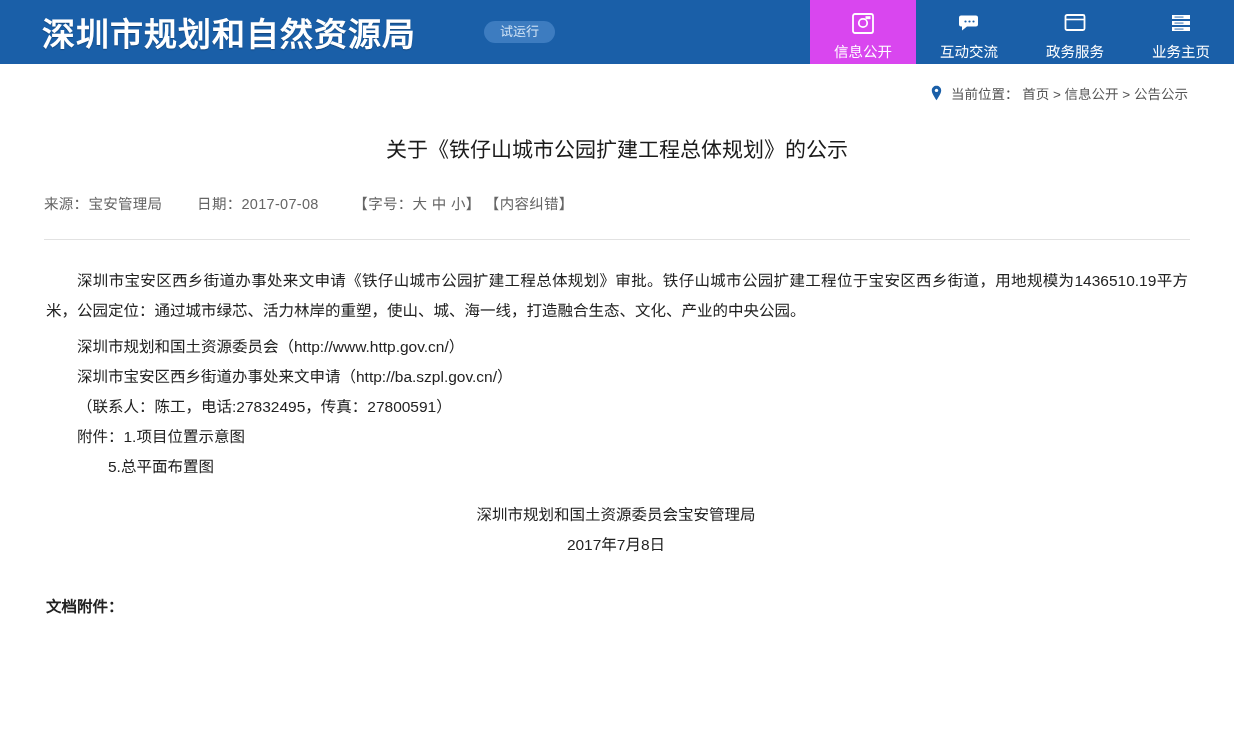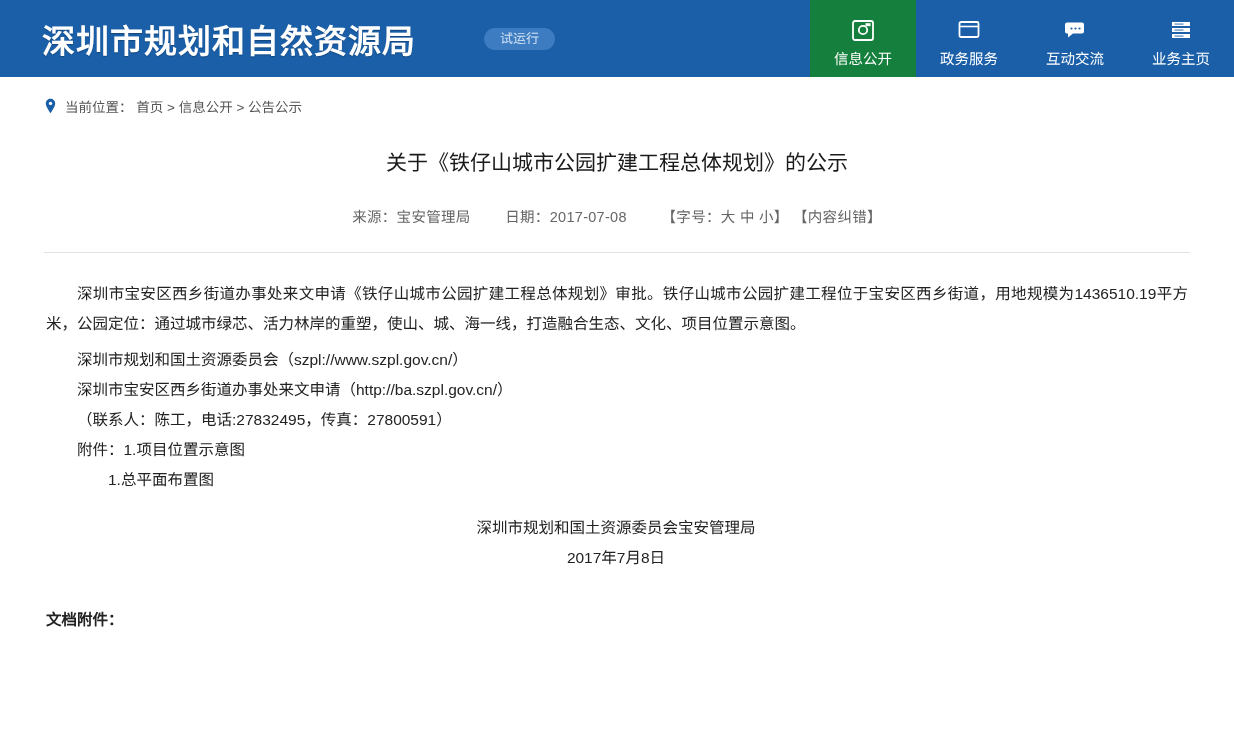--- a/index.html
+++ b/index.html
@@ -11,21 +11,21 @@
     height: 731px;
     background: #ffffff;
     font-family: "Liberation Sans", "DejaVu Sans", sans-serif;
     color: #333;
     overflow: hidden;
   }
 
   
   .header {
     position: relative;
-    height: 77px;
+    height: 64px;
     background: #1a5fa8;
     display: flex;
     align-items: stretch;
   }
   .header-left {
     flex: 0 0 auto;
     display: flex;
     align-items: center;
     padding-left: 42px;
   }
@@ -59,41 +59,42 @@
     display: flex;
     flex-direction: column;
     align-items: center;
     justify-content: center;
     color: #ffffff;
     font-size: 14.5px;
     cursor: pointer;
     padding-top: 4px;
   }
   .nav-item.active {
-    background: #15803d;
+    background: #d946ef;
   }
   .nav-icon {
     height: 30px;
     display: flex;
     align-items: center;
     justify-content: center;
     margin-bottom: 6px;
   }
   .nav-icon svg { display: block; }
   .nav-label { line-height: 16px; }
 
   
   .content {
     width: 1234px;
     box-sizing: border-box;
     padding: 0 44px;
   }
   .breadcrumb {
     display: flex;
     align-items: center;
+    justify-content: flex-end;
     font-size: 13.5px;
     color: #555;
     height: 58px;
     padding-right: 2px;
   }
   .breadcrumb .pin {
     margin-right: 8px;
     display: inline-flex;
     align-items: center;
   }
@@ -101,21 +102,21 @@
 
   .doc-title {
     text-align: center;
     font-size: 21px;
     color: #1a1a1a;
     font-weight: normal;
     margin: 12px 0 15px 0;
     line-height: 32px;
   }
   .doc-meta {
-    text-align: center;
+    text-align: left;
     font-size: 14.5px;
     color: #666;
     margin-top: 26px;
     letter-spacing: 0.3px;
   }
   .doc-meta .gap { display: inline-block; width: 26px; }
   .doc-meta .fs-opt { cursor: pointer; }
   .doc-meta .correct { cursor: pointer; }
 
   .divider {
@@ -176,37 +177,37 @@
           <circle cx="13" cy="13" r="4.2" fill="none" stroke="#ffffff" stroke-width="1.8"></circle>
           <rect x="15.5" y="6.2" width="5" height="3" fill="#ffffff"></rect>
         </svg>
       </span>
       <span class="nav-label">信息公开</span>
     </div>
 
     <div class="nav-item">
       <span class="nav-icon">
         <svg width="26" height="26" viewBox="0 0 26 26" aria-hidden="true">
-          <rect x="3.5" y="5" width="19" height="15" rx="1.5" fill="none" stroke="#ffffff" stroke-width="1.8"></rect>
-          <line x1="3.5" y1="9.5" x2="22.5" y2="9.5" stroke="#ffffff" stroke-width="1.6"></line>
-        </svg>
-      </span>
-      <span class="nav-label">政务服务</span>
-    </div>
-
-    <div class="nav-item">
-      <span class="nav-icon">
-        <svg width="26" height="26" viewBox="0 0 26 26" aria-hidden="true">
           <path d="M4 5.5h15a2 2 0 0 1 2 2v7a2 2 0 0 1-2 2H10l-5 4v-4H4a2 2 0 0 1-2-2v-7a2 2 0 0 1 2-2z" fill="#ffffff" transform="translate(1,0)"></path>
           <circle cx="9.5" cy="11.5" r="1.1" fill="#1a5fa8"></circle>
           <circle cx="13.5" cy="11.5" r="1.1" fill="#1a5fa8"></circle>
           <circle cx="17.5" cy="11.5" r="1.1" fill="#1a5fa8"></circle>
         </svg>
       </span>
       <span class="nav-label">互动交流</span>
+    </div>
+
+    <div class="nav-item">
+      <span class="nav-icon">
+        <svg width="26" height="26" viewBox="0 0 26 26" aria-hidden="true">
+          <rect x="3.5" y="5" width="19" height="15" rx="1.5" fill="none" stroke="#ffffff" stroke-width="1.8"></rect>
+          <line x1="3.5" y1="9.5" x2="22.5" y2="9.5" stroke="#ffffff" stroke-width="1.6"></line>
+        </svg>
+      </span>
+      <span class="nav-label">政务服务</span>
     </div>
 
     <div class="nav-item">
       <span class="nav-icon">
         <svg width="26" height="26" viewBox="0 0 26 26" aria-hidden="true">
           <rect x="4" y="5" width="18" height="4" fill="#ffffff"></rect>
           <rect x="4" y="11" width="18" height="4" fill="#ffffff"></rect>
           <rect x="4" y="17" width="18" height="4" fill="#ffffff"></rect>
           <rect x="6.5" y="6.6" width="9" height="0.9" fill="#1a5fa8"></rect>
           <rect x="6.5" y="12.6" width="9" height="0.9" fill="#1a5fa8"></rect>
@@ -240,26 +241,26 @@
     <span class="gap"></span>
     <span>【字号：</span><span class="fs-opt">大</span>
     <span class="fs-opt">中</span>
     <span class="fs-opt">小</span><span>】</span>
     <span class="correct">【内容纠错】</span>
   </div>
 
   <div class="divider"></div>
 
   <div class="article">
-    <p class="indent">深圳市宝安区西乡街道办事处来文申请《铁仔山城市公园扩建工程总体规划》审批。铁仔山城市公园扩建工程位于宝安区西乡街道，用地规模为1436510.19平方米，公园定位：通过城市绿芯、活力林岸的重塑，使山、城、海一线，打造融合生态、文化、项目位置示意图。</p>
-    <p class="line pad1">深圳市规划和国土资源委员会（szpl://www.szpl.gov.cn/）</p>
+    <p class="indent">深圳市宝安区西乡街道办事处来文申请《铁仔山城市公园扩建工程总体规划》审批。铁仔山城市公园扩建工程位于宝安区西乡街道，用地规模为1436510.19平方米，公园定位：通过城市绿芯、活力林岸的重塑，使山、城、海一线，打造融合生态、文化、产业的中央公园。</p>
+    <p class="line pad1">深圳市规划和国土资源委员会（http://www.http.gov.cn/）</p>
     <p class="line pad1">深圳市宝安区西乡街道办事处来文申请（http://ba.szpl.gov.cn/）</p>
     <p class="line pad1">（联系人：陈工，电话:27832495，传真：27800591）</p>
     <p class="line pad1">附件：1.项目位置示意图</p>
-    <p class="line pad2">1.总平面布置图</p>
+    <p class="line pad2">5.总平面布置图</p>
   </div>
 
   <div class="signature">
     <div>深圳市规划和国土资源委员会宝安管理局</div>
     <div>2017年7月8日</div>
   </div>
 
   <div class="attach-block">
     <div class="attach-title">文档附件：</div>
 

